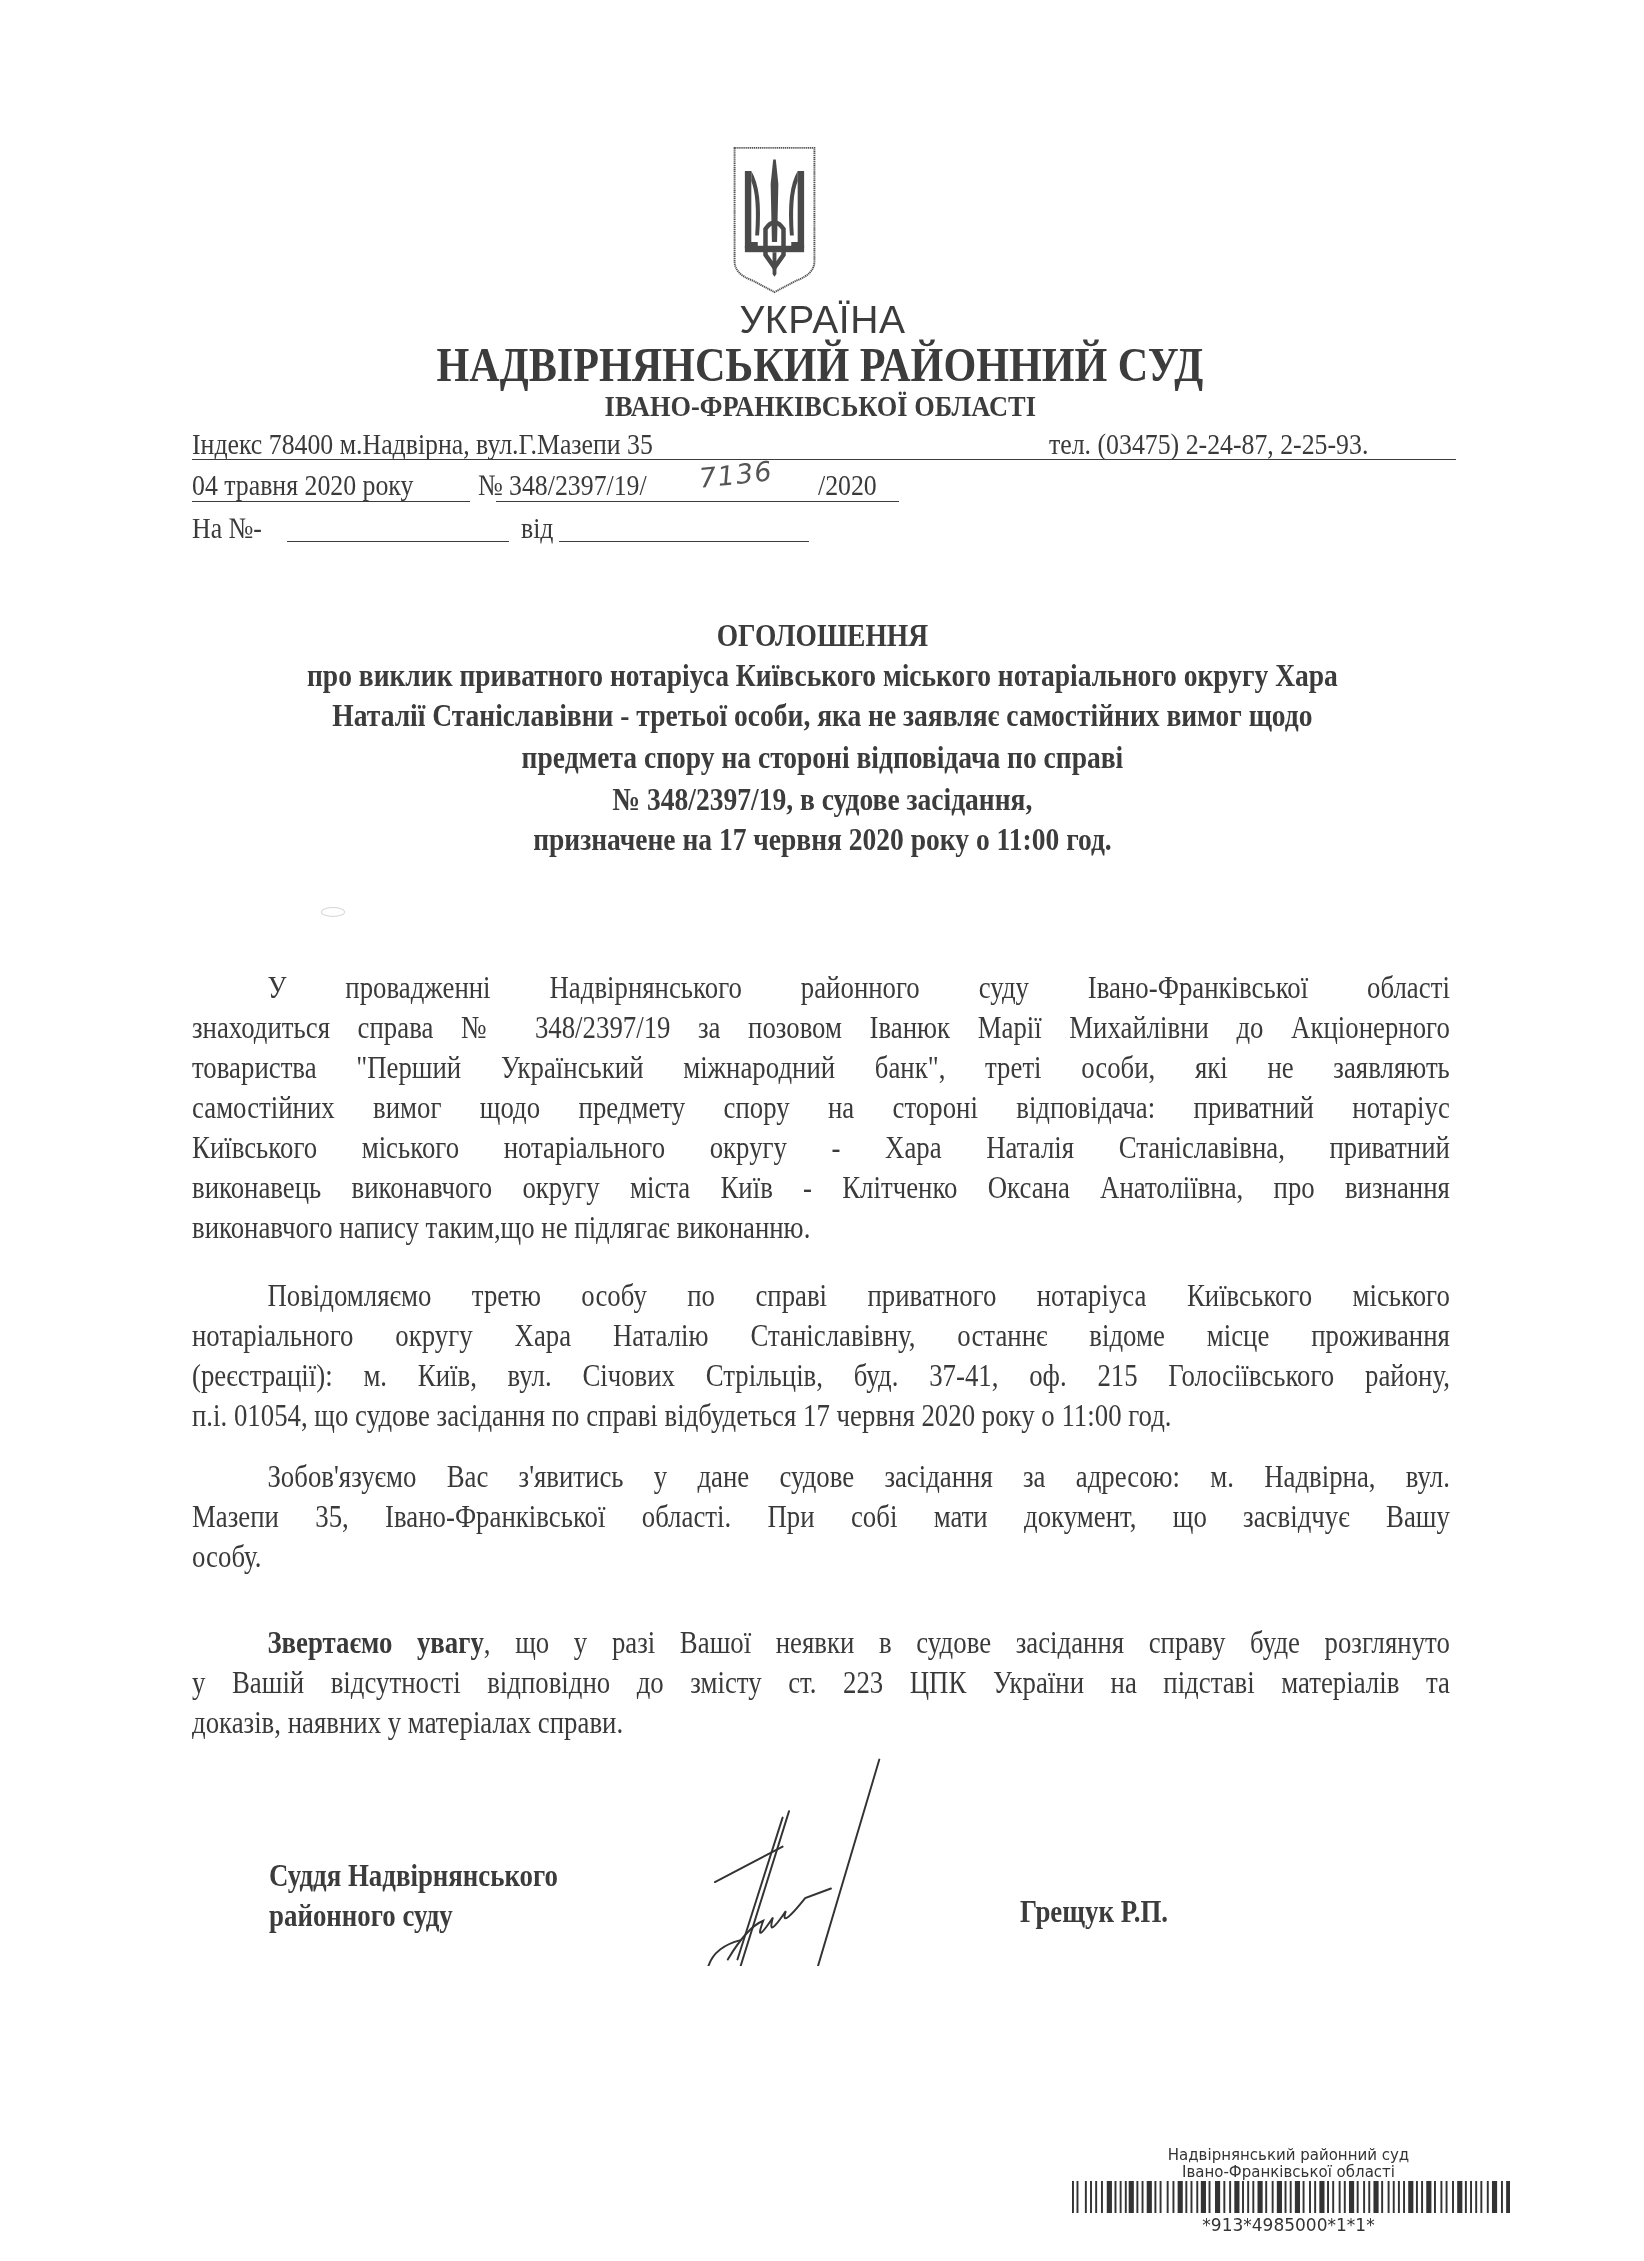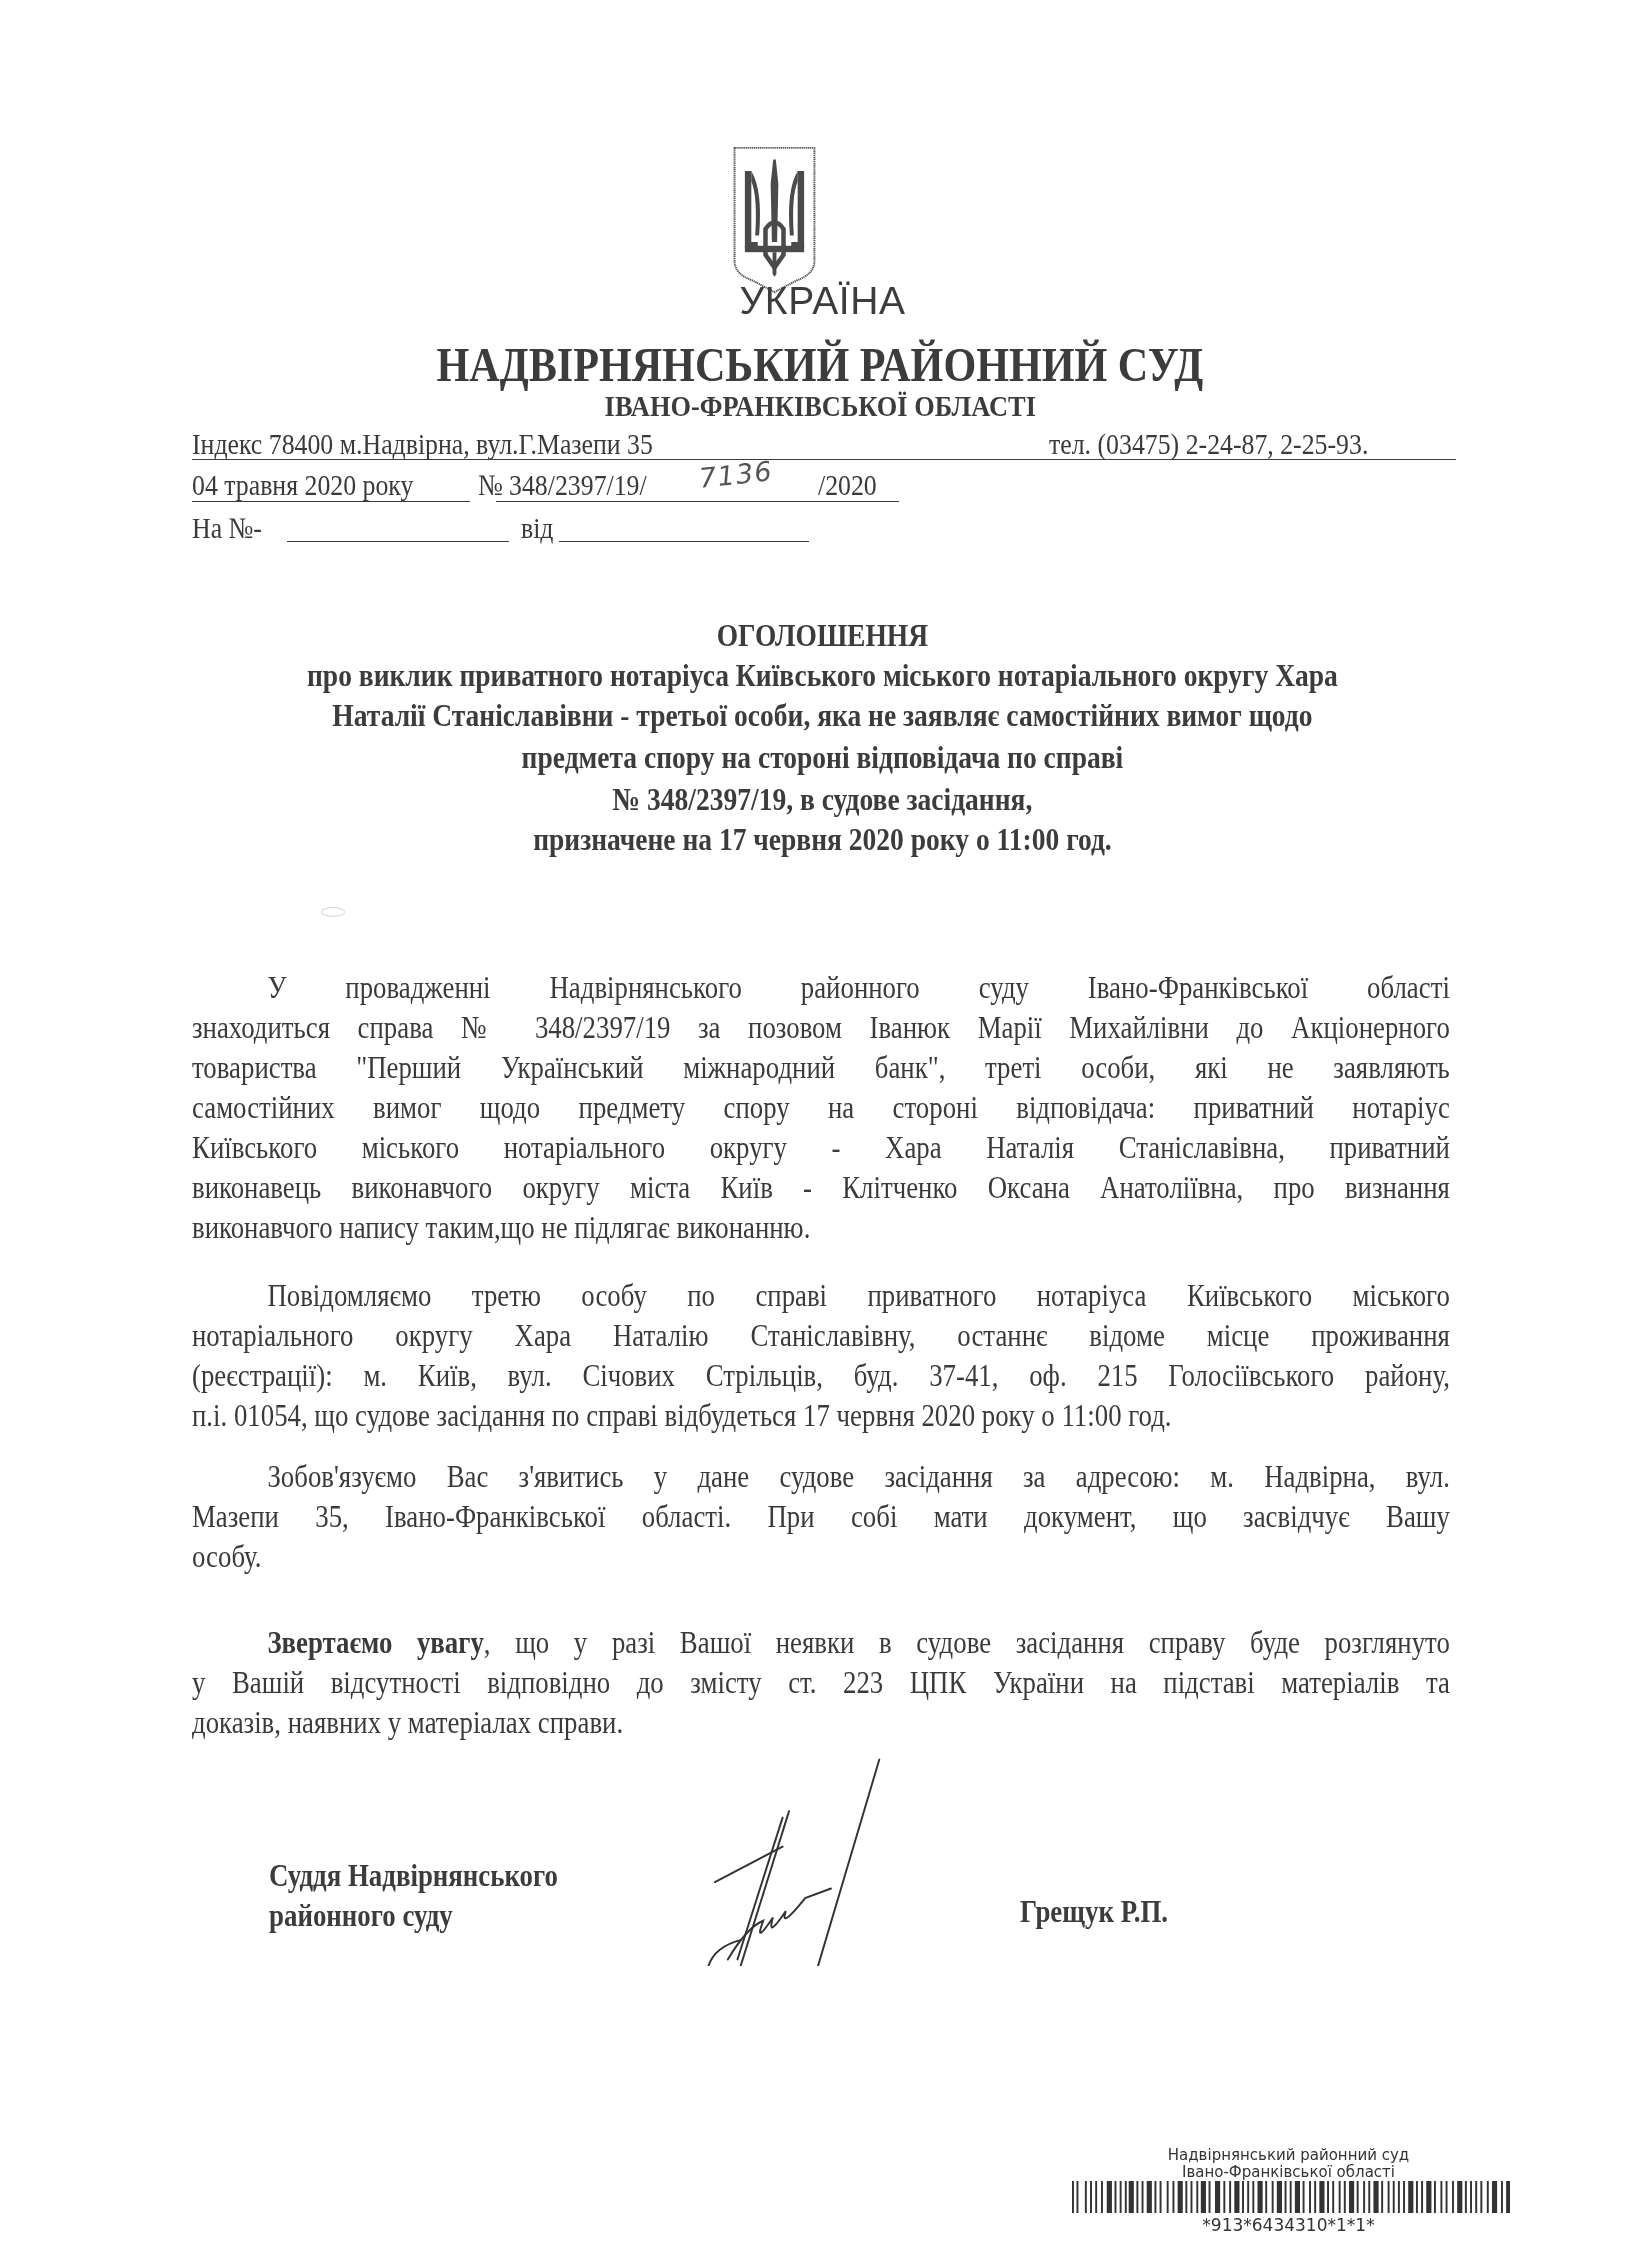--- a/index.html
+++ b/index.html
@@ -16,21 +16,21 @@
       color: #3a3a3a;
     }
     .abs { position: absolute; }
 
     
     .emblem {
       left: 732px; top: 145px; width: 85px; height: 150px;
     }
 
     .country {
-      left: 0; width: 1645px; top: 279px;
+      left: 0; width: 1645px; top: 298px;
       text-align: center;
       font-family: "Liberation Sans", "DejaVu Sans", sans-serif;
       font-size: 39px;
       color: #3c3c3c;
       letter-spacing: 0.6px;
     }
     .court-name {
       left: 0; width: 1645px; top: 336px;
       text-align: center;
       font-size: 49px;
@@ -330,14 +330,14 @@
       <rect x="610" y="0" width="3" height="50"></rect>
     <rect x="618" y="0" width="3" height="50"></rect>
       <rect x="626" y="0" width="3" height="50"></rect>
     <rect x="634" y="0" width="3" height="50"></rect>
       <rect x="644" y="0" width="3" height="50"></rect>
     <rect x="652" y="0" width="8" height="50"></rect>
       <rect x="666" y="0" width="3" height="50"></rect>
     <rect x="674" y="0" width="6" height="50"></rect>
   </g>
 </svg>
-<div class="abs barcode-num">*913*6434310*1*1*</div>
+<div class="abs barcode-num">*913*4985000*1*1*</div>
 
 
 </body></html>

